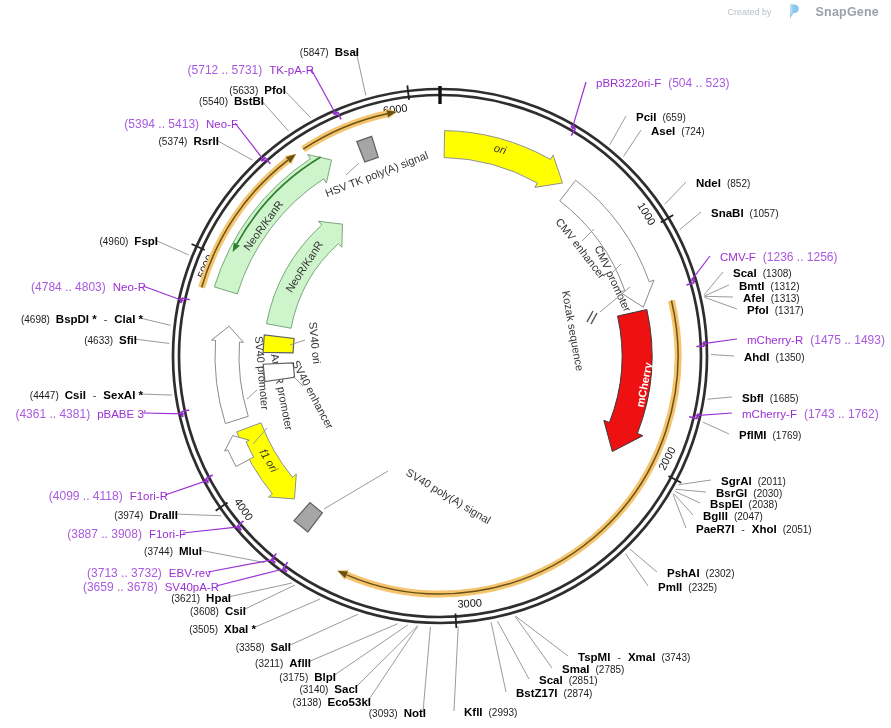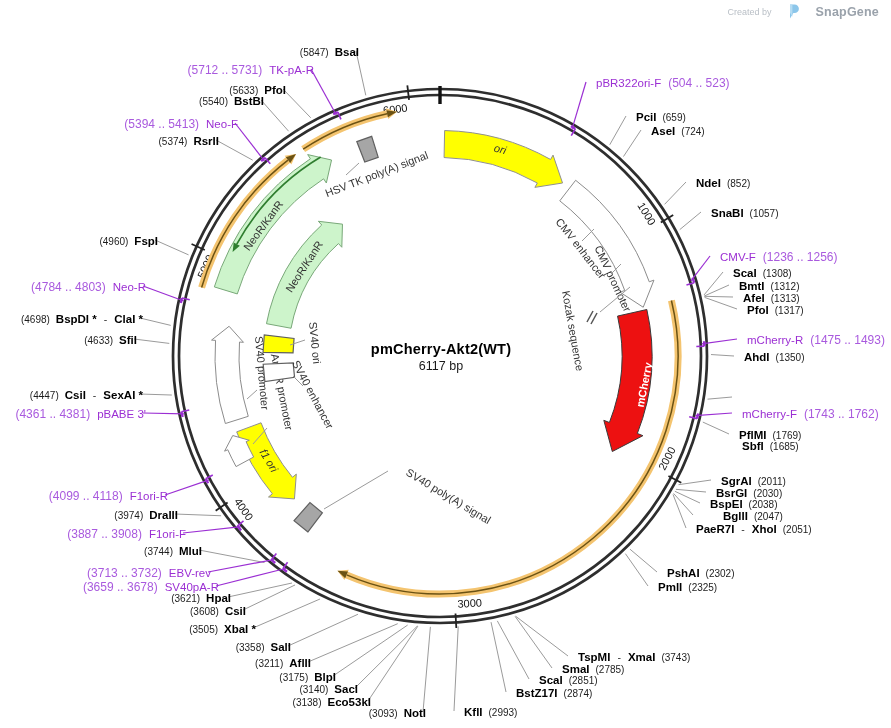--- a/index.html
+++ b/index.html
@@ -201,26 +201,26 @@
       <div class="site ralign" style="left: 365px; top: 693px;"><span class="pos">(3138)</span><span class="nm">Eco53kI</span></div>
       <div class="site ralign" style="left: 420px; top: 704px;"><span class="pos">(3093)</span><span class="nm">NotI</span></div>
       <div class="site" style="left: 458px; top: 703px;"><span class="nm">KflI</span><span class="pos">(2993)</span></div>
       <div class="site" style="left: 510px; top: 684px;"><span class="nm">BstZ17I</span><span class="pos">(2874)</span></div>
       <div class="site" style="left: 533px; top: 671px;"><span class="nm">ScaI</span><span class="pos">(2851)</span></div>
       <div class="site" style="left: 556px; top: 660px;"><span class="nm">SmaI</span><span class="pos">(2785)</span></div>
       <div class="site" style="left: 572px; top: 648px;"><span class="nm">TspMI</span><span class="sep">-</span><span class="nm">XmaI</span><span class="pos">(3743)</span></div>
       <div class="site" style="left: 652px; top: 578px;"><span class="nm">PmlI</span><span class="pos">(2325)</span></div>
       <div class="site" style="left: 661px; top: 564px;"><span class="nm">PshAI</span><span class="pos">(2302)</span></div>
       <div class="site" style="left: 690px; top: 520px;"><span class="nm">PaeR7I</span><span class="sep">-</span><span class="nm">XhoI</span><span class="pos">(2051)</span></div>
-      <div class="site" style="left: 697px; top: 507px; margin-left: 20px;"><span class="nm">BglII</span><span class="pos">(2047)</span></div>
+      <div class="site" style="left: 697px; top: 507px;"><span class="nm">BglII</span><span class="pos">(2047)</span></div>
       <div class="site" style="left: 704px; top: 495px;"><span class="nm">BspEI</span><span class="pos">(2038)</span></div>
       <div class="site" style="left: 710px; top: 484px;"><span class="nm">BsrGI</span><span class="pos">(2030)</span></div>
       <div class="site" style="left: 715px; top: 472px;"><span class="nm">SgrAI</span><span class="pos">(2011)</span></div>
       <div class="site" style="left: 733px; top: 426px;"><span class="nm">PflMI</span><span class="pos">(1769)</span></div>
-      <div class="site" style="left: 736px; top: 389px; margin-top: 48px;"><span class="nm">SbfI</span><span class="pos">(1685)</span></div>
+      <div class="site" style="left: 736px; top: 389px;"><span class="nm">SbfI</span><span class="pos">(1685)</span></div>
       <div class="site" style="left: 738px; top: 348px;"><span class="nm">AhdI</span><span class="pos">(1350)</span></div>
       <div class="site" style="left: 741px; top: 301px;"><span class="nm">PfoI</span><span class="pos">(1317)</span></div>
       <div class="site" style="left: 737px; top: 289px;"><span class="nm">AfeI</span><span class="pos">(1313)</span></div>
       <div class="site" style="left: 733px; top: 277px;"><span class="nm">BmtI</span><span class="pos">(1312)</span></div>
       <div class="site" style="left: 727px; top: 264px;"><span class="nm">ScaI</span><span class="pos">(1308)</span></div>
       <div class="site" style="left: 705px; top: 204px;"><span class="nm">SnaBI</span><span class="pos">(1057)</span></div>
       <div class="site" style="left: 690px; top: 174px;"><span class="nm">NdeI</span><span class="pos">(852)</span></div>
       <div class="site" style="left: 645px; top: 122px;"><span class="nm">AseI</span><span class="pos">(724)</span></div>
       <div class="site" style="left: 630px; top: 108px;"><span class="nm">PciI</span><span class="pos">(659)</span></div>
       <div class="primer ralign" style="left: 308px; top: 61px;"><span class="rng">(5712 .. 5731)</span><span class="nm">TK-pA-R</span></div>
@@ -229,24 +229,20 @@
       <div class="primer ralign" style="left: 140px; top: 405px;"><span class="rng">(4361 .. 4381)</span><span class="nm">pBABE 3'</span></div>
       <div class="primer ralign" style="left: 162px; top: 487px;"><span class="rng">(4099 .. 4118)</span><span class="nm">F1ori-R</span></div>
       <div class="primer ralign" style="left: 180px; top: 525px;"><span class="rng">(3887 .. 3908)</span><span class="nm">F1ori-F</span></div>
       <div class="primer ralign" style="left: 205px; top: 564px;"><span class="rng">(3713 .. 3732)</span><span class="nm">EBV-rev</span></div>
       <div class="primer ralign" style="left: 213px; top: 578px;"><span class="rng">(3659 .. 3678)</span><span class="nm">SV40pA-R</span></div>
       <div class="primer" style="left: 590px; top: 74px;"><span class="nm">pBR322ori-F</span><span class="rng">(504 .. 523)</span></div>
       <div class="primer" style="left: 714px; top: 248px;"><span class="nm">CMV-F</span><span class="rng">(1236 .. 1256)</span></div>
       <div class="primer" style="left: 741px; top: 331px;"><span class="nm">mCherry-R</span><span class="rng">(1475 .. 1493)</span></div>
       <div class="primer" style="left: 736px; top: 405px;"><span class="nm">mCherry-F</span><span class="rng">(1743 .. 1762)</span></div>
     </div>
-  <div class="title">
-    <div class="tname">pmCherry-Akt2(WT)</div>
-    <div class="tsize">6117 bp</div>
-  </div>
   <div class="credit">
     <span class="created">Created by</span>
     <svg class="logo" width="12" height="15" viewBox="0 0 12 15">
       <path d="M2,0.5 h4.6 a4.3,4.3 0 0 1 0,8.6 h-1.2 l-3.4,5.4 z" fill="#8cc6ea"></path>
       <path d="M2,0.5 h2.4 v12.2 l-2.4,-4.0 z" fill="#b5dcf3"></path>
     </svg>
     <span class="brand">SnapGene</span>
   </div>
 </div>
 

